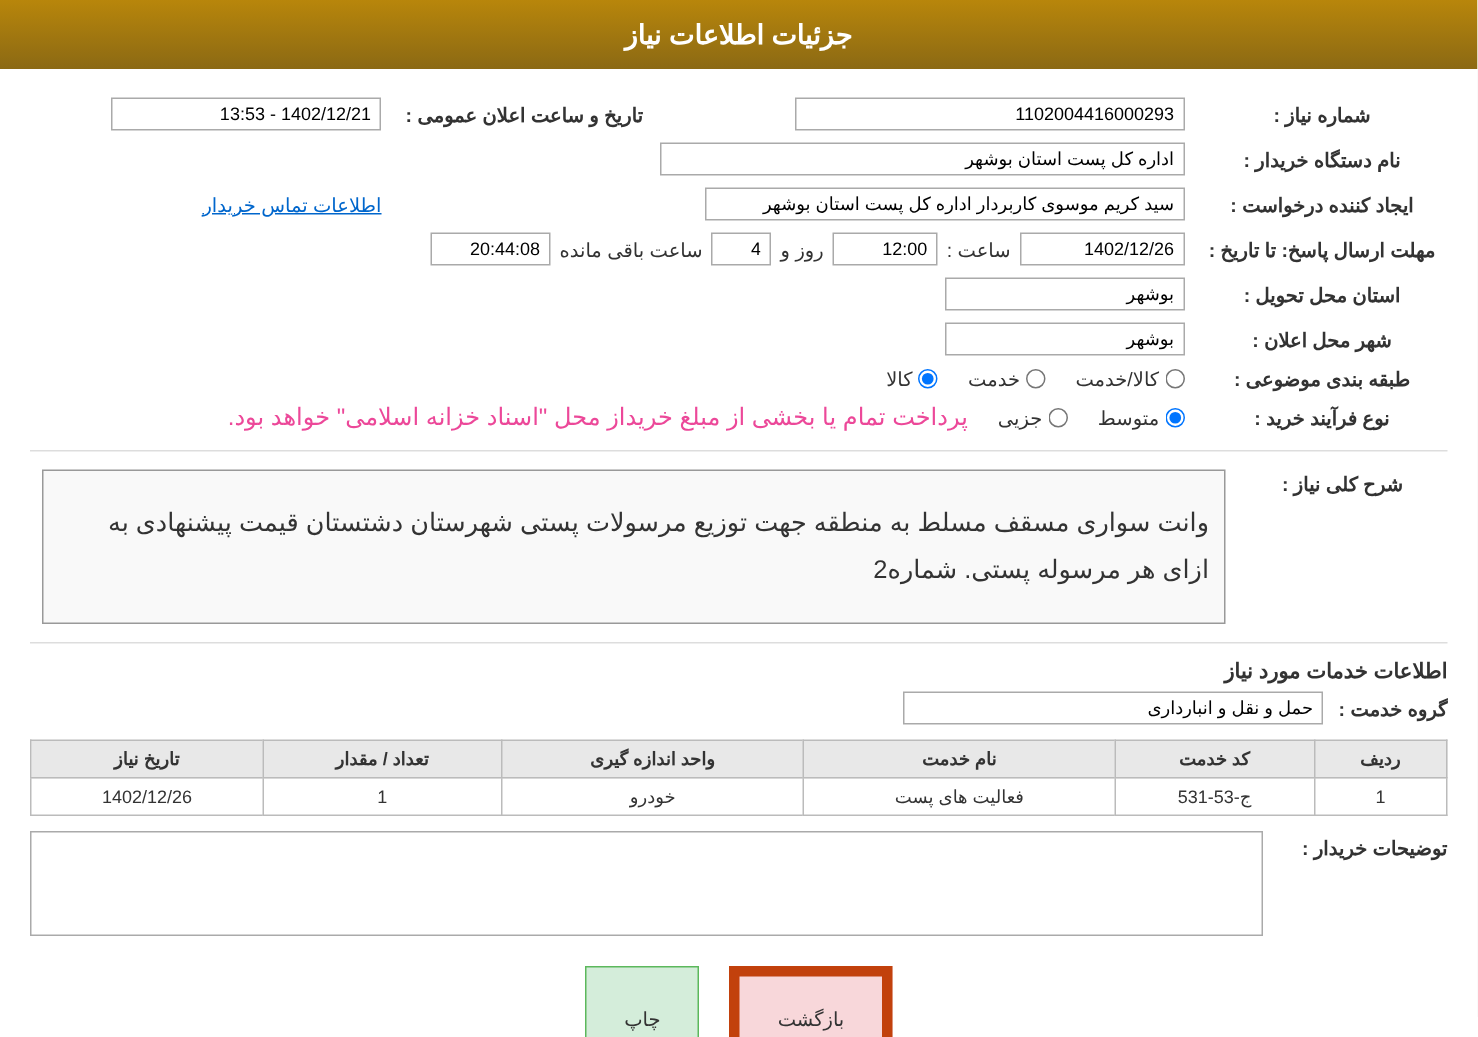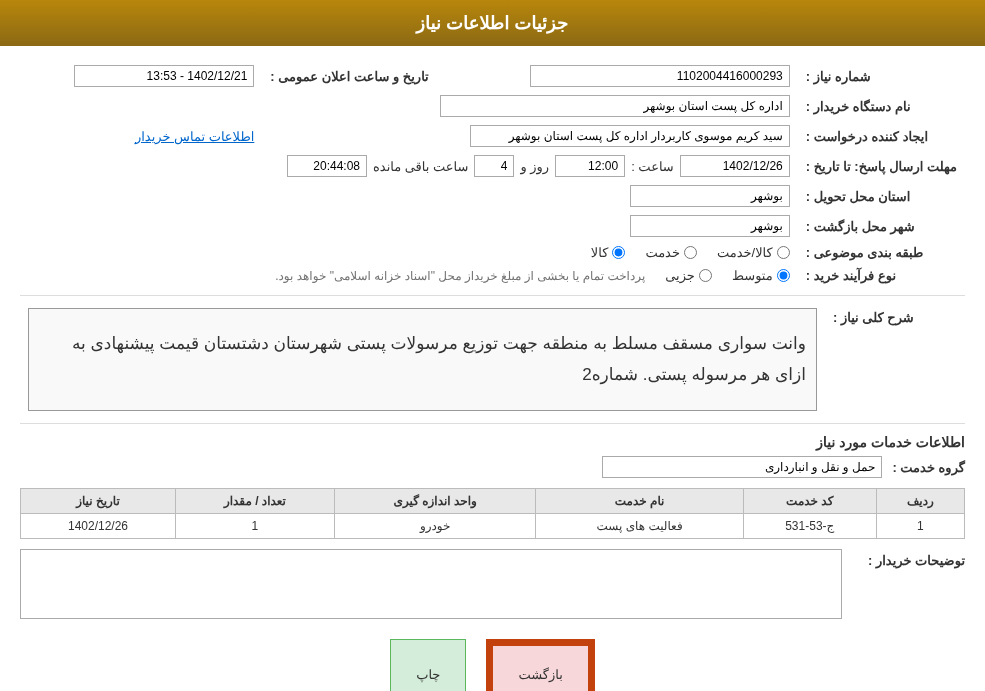--- a/index.html
+++ b/index.html
@@ -31,21 +31,21 @@
     .form-table {
       width: 100%;
       border-collapse: collapse;
       margin-bottom: 8px;
     }
     .form-table td {
       padding: 4px 8px;
       vertical-align: middle;
     }
     .label-cell {
-      text-align: left;
+      text-align: center;
       font-weight: bold;
       color: #333;
       white-space: nowrap;
       width: 140px;
     }
     .value-cell {
       text-align: right;
     }
     .input-box {
       border: 1px solid #aaa;
@@ -173,22 +173,22 @@
     .btn-back {
       background: #f8d7da;
       border: 7px solid #c2410c;
       color: #333;
       padding: 21px 25px;
       font-size: 13px;
       font-family: Tahoma, Arial, sans-serif;
       cursor: pointer;
     }
     .purchase-note {
-      font-size: 12px;
-      color: #737373;
+      font-size: 16px;
+      color: #ec4899;
       direction: rtl;
     }
   </style>
 </head>
 <body>
 
 <div class="page-container">
 
   <div class="header-bar">
     <span>جزئیات اطلاعات نیاز</span>
@@ -244,21 +244,21 @@
         </tr>
 
         <tr>
           <td class="label-cell">استان محل تحویل :</td>
           <td class="value-cell" colspan="4">
             <input type="text" class="input-box" style="width: 160px;" readonly="" value="بوشهر">
           </td>
         </tr>
 
         <tr>
-          <td class="label-cell">شهر محل بازگشت :</td>
+          <td class="label-cell">شهر محل اعلان :</td>
           <td class="value-cell" colspan="4">
             <input type="text" class="input-box" style="width: 160px;" readonly="" value="بوشهر">
           </td>
         </tr>
 
         <tr>
           <td class="label-cell">طبقه بندی موضوعی :</td>
           <td class="value-cell" colspan="4">
             <div class="radio-group">
               <label class="radio-item">

